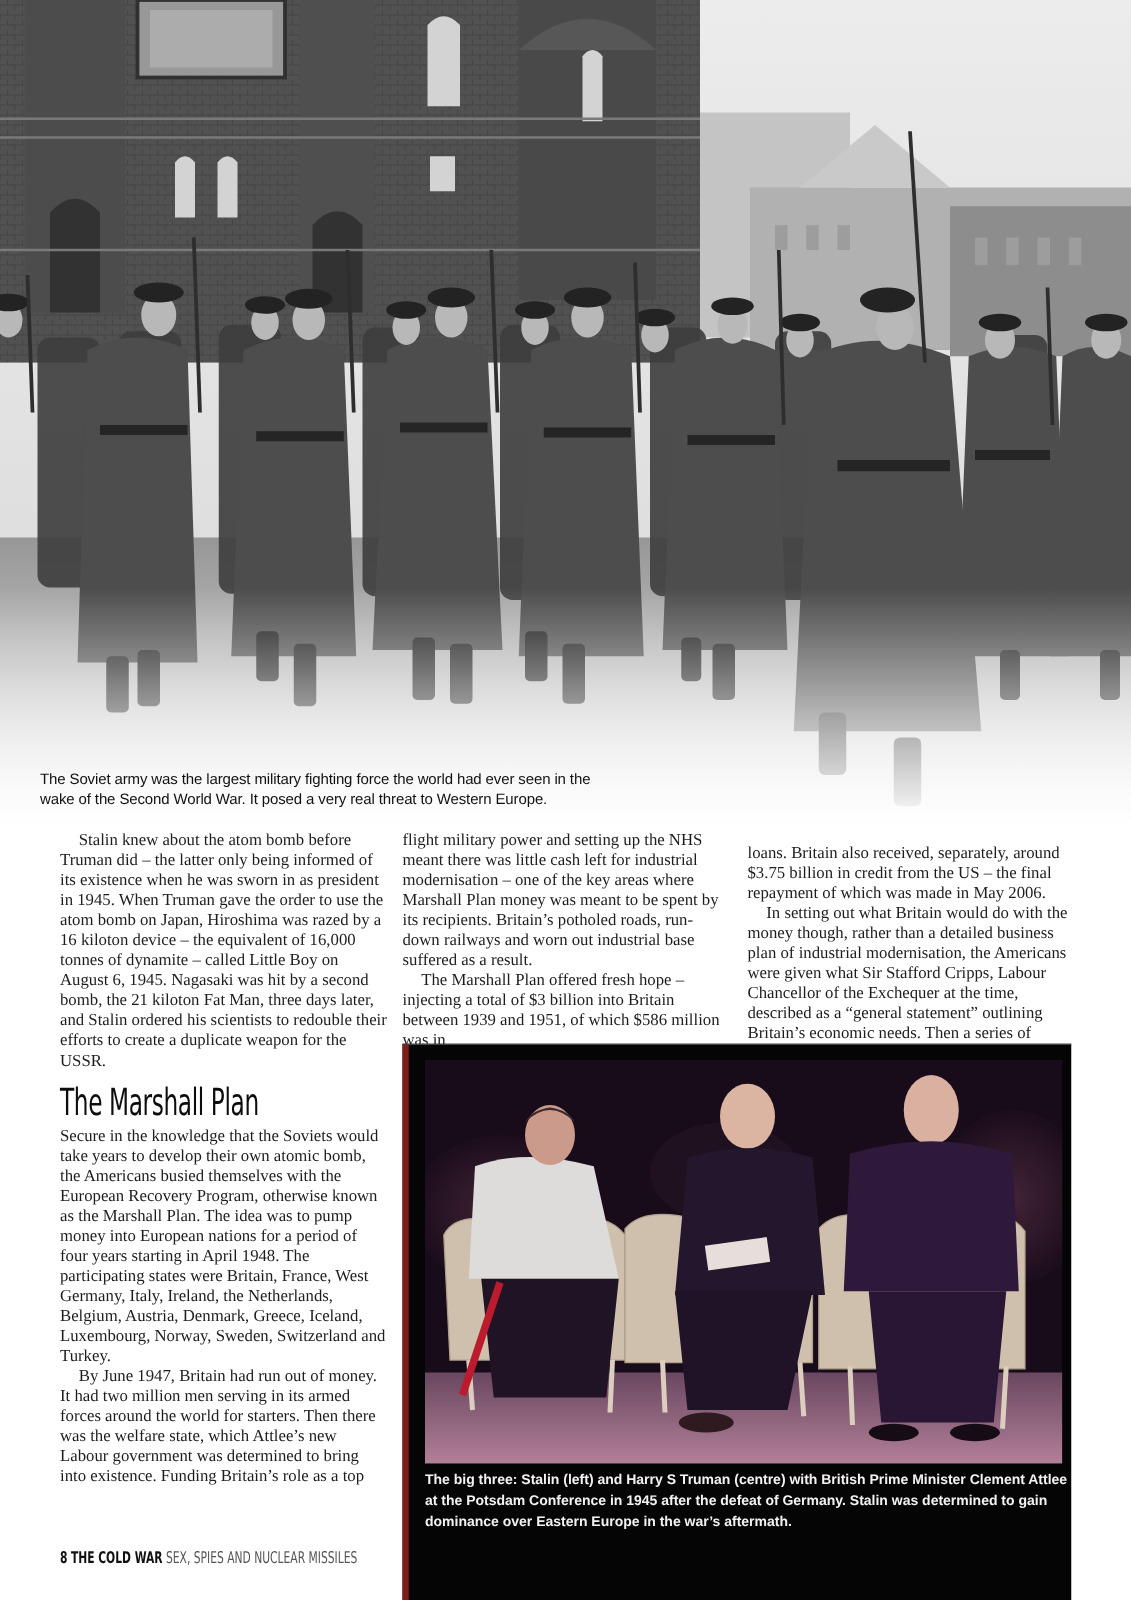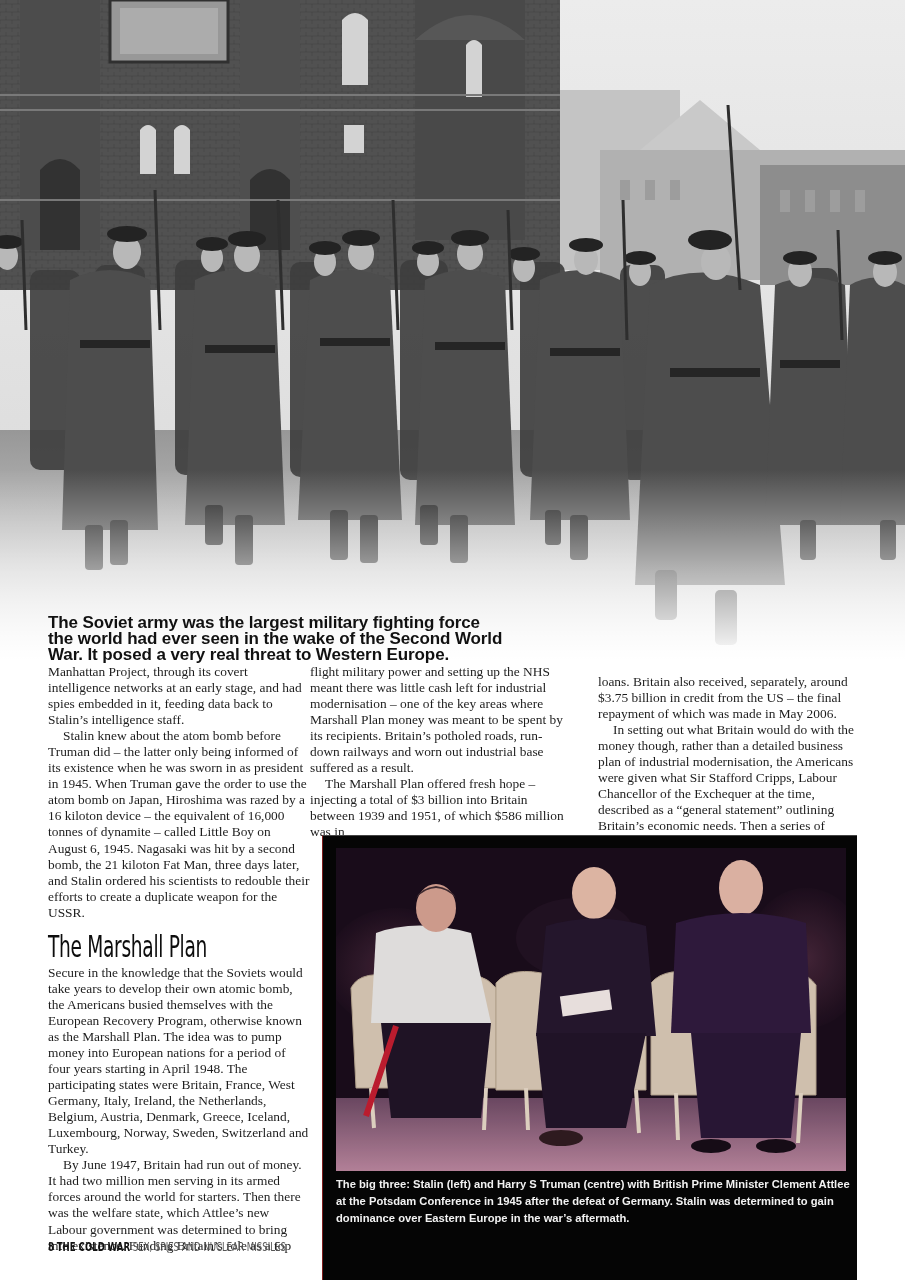--- a/index.html
+++ b/index.html
@@ -6,49 +6,49 @@
   html, body { width:905px; height:1280px; overflow:hidden; background:#ffffff; }
   body { position:relative; font-family:"Liberation Serif", "DejaVu Serif", serif; color:#1a1a1a; }
 
   
   .top-photo {
     position:absolute; left:0; top:0; width:905px; height:660px; overflow:hidden;
     background:#fff;
   }
   .top-photo svg { display:block; }
   .top-caption {
-    position:absolute; left:48px; top:615px; width:460px;
+    position:absolute; left:32px; top:615px; width:460px;
     font-family:"Liberation Sans", "DejaVu Sans", sans-serif;
-    font-weight:bold; font-size:17px; line-height:16px; color:#111;
+    font-weight:normal; font-size:12px; line-height:16px; color:#111;
     letter-spacing:-0.1px;
   }
 
   
   .col { position:absolute; font-size:13.4px; line-height:16.05px; color:#1d1d1d; }
   .col p { margin:0; }
   .col p.indent { text-indent:15px; }
   .col1 { left:48px; top:664px; width:262px; }
-  .col2 { left:310px; top:664px; width:262px; }
+  .col2 { left:322px; top:664px; width:262px; }
   .col3 { left:598px; top:664px; width:258px;margin-top:10px; }
 
   .heading {
     font-family:"DejaVu Sans", "Liberation Sans", sans-serif;
     font-weight:normal;
     font-size:30px; line-height:30px;
     transform:scaleX(0.62); transform-origin:left top;
     letter-spacing:-0.5px;
     color:#0d0d0d; white-space:nowrap;
     margin-top:11px; margin-bottom:2px; height:32px;
   }
   .heading-wrap { height:33px; overflow:visible; margin-top:10px; }
 
   
   .inset {
     position:absolute; left:322px; top:835px; width:535px; height:445px;
-    background:#050505; border-left:1px solid #7f1d1d; border-top:1px solid #444;
+    background:#050505; border-left:5px solid #7f1d1d; border-top:1px solid #444;
   }
   .inset-photo {
     position:absolute; left:13px; top:12px; width:510px; height:323px; overflow:hidden;
     background:#120a14;
   }
   .inset-caption {
     position:absolute; left:13px; top:340px; width:515px;
     font-family:"Liberation Sans", "DejaVu Sans", sans-serif;
     font-weight:bold; font-size:11.2px; line-height:17px; color:#f2f2f2;
   }
@@ -236,21 +236,20 @@
 
     <rect x="0" y="0" width="905" height="660" fill="#777" opacity="0.06"></rect>
 
     <rect x="0" y="470" width="905" height="190" fill="url(#fade)"></rect>
   </svg>
 </div>
 
 <div class="top-caption">The Soviet army was the largest military fighting force the world had ever seen in the wake of the Second World War. It posed a very real threat to Western Europe.</div>
 
 <div class="col col1">
-  <p>Manhattan Project, through its covert intelligence networks at an early stage, and had spies embedded in it, feeding data back to Stalin’s intelligence staff.</p>
   <p class="indent">Stalin knew about the atom bomb before Truman did – the latter only being informed of its existence when he was sworn in as president in 1945. When Truman gave the order to use the atom bomb on Japan, Hiroshima was razed by a 16 kiloton device – the equivalent of 16,000 tonnes of dynamite – called Little Boy on August 6, 1945. Nagasaki was hit by a second bomb, the 21 kiloton Fat Man, three days later, and Stalin ordered his scientists to redouble their efforts to create a duplicate weapon for the USSR.</p>
   <div class="heading-wrap">
     <div class="heading">The Marshall Plan</div>
   </div>
   <p>Secure in the knowledge that the Soviets would take years to develop their own atomic bomb, the Americans busied themselves with the European Recovery Program, otherwise known as the Marshall Plan. The idea was to pump money into European nations for a period of four years starting in April 1948. The participating states were Britain, France, West Germany, Italy, Ireland, the Netherlands, Belgium, Austria, Denmark, Greece, Iceland, Luxembourg, Norway, Sweden, Switzerland and Turkey.</p>
   <p class="indent">By June 1947, Britain had run out of money. It had two million men serving in its armed forces around the world for starters. Then there was the welfare state, which Attlee’s new Labour government was determined to bring into existence. Funding Britain’s role as a top</p>
 </div>
 
 <div class="col col2">
   <p>flight military power and setting up the NHS meant there was little cash left for industrial modernisation – one of the key areas where Marshall Plan money was meant to be spent by its recipients. Britain’s potholed roads, run-down railways and worn out industrial base suffered as a result.</p>

